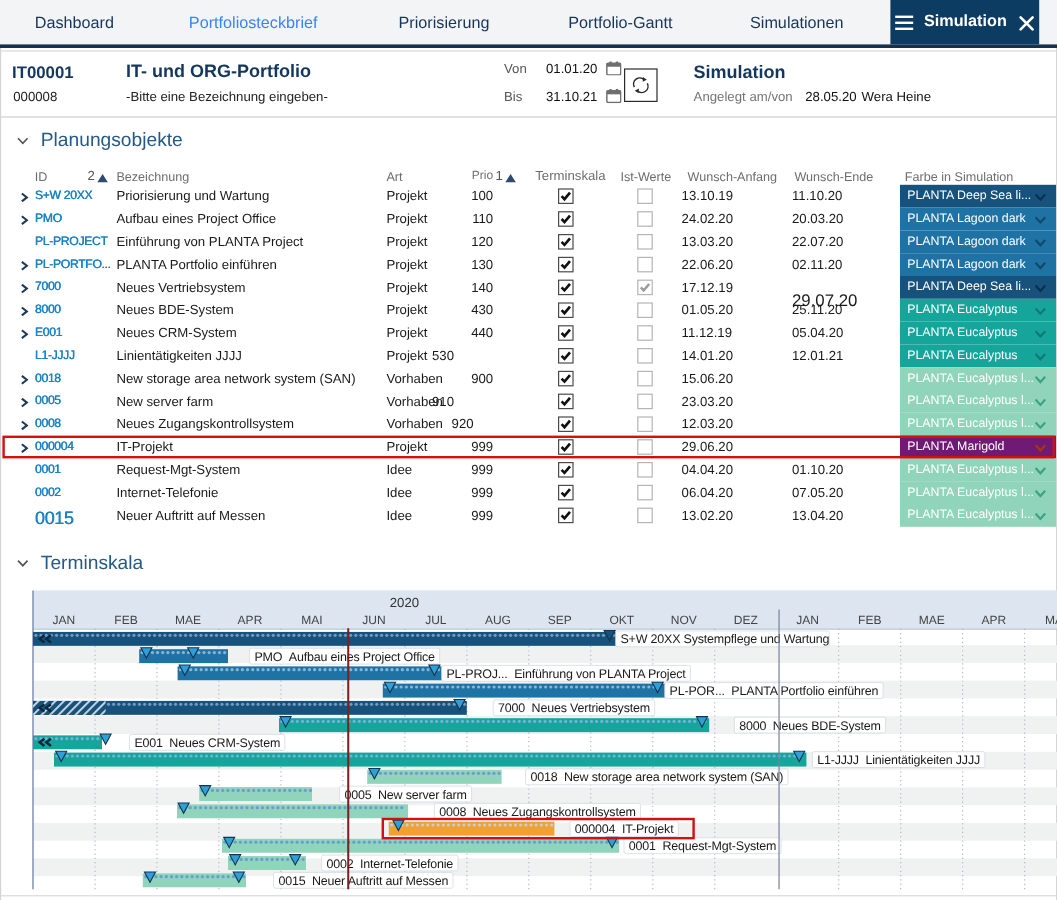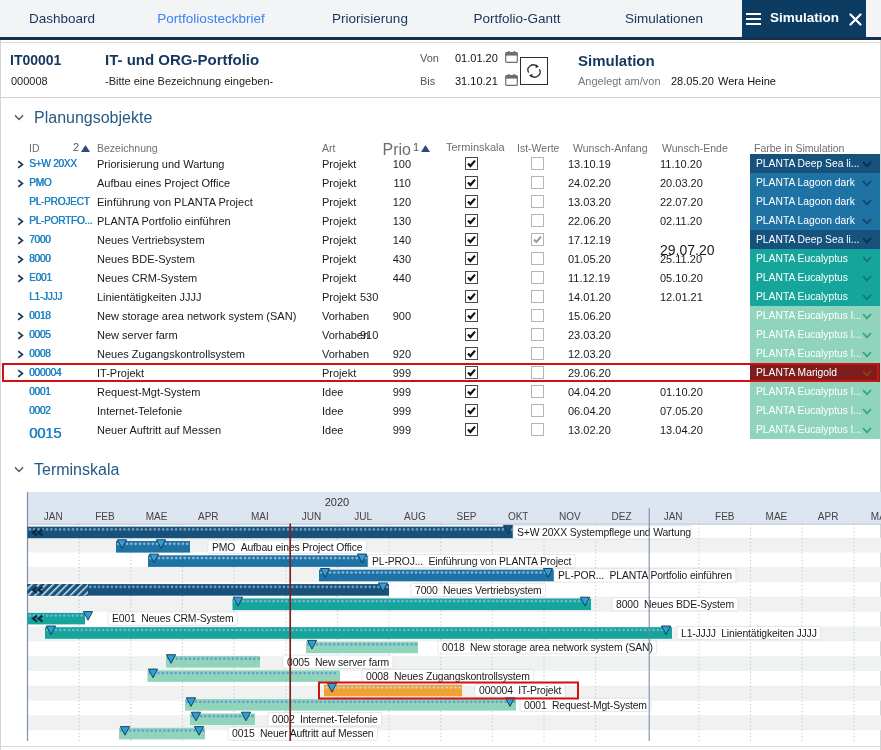--- a/index.html
+++ b/index.html
@@ -62,21 +62,21 @@
 <svg class="abs" style="left:14px;top:114px" width="10" height="7" viewBox="0 0 10 7">
     <path d="M1 1.2 L5 5.4 L9 1.2" fill="none" stroke="#555" stroke-width="1.4"></path>
   </svg>
 <div class="abs" style="left:34px;top:109px;font-size:16px;color:#265a86">Planungsobjekte</div>
 <div class="abs" style="left:29px;top:141.5px;font-size:10.5px;color:#6e6e6e">ID</div>
 <div class="abs" style="left:97px;top:141.5px;font-size:10.5px;color:#6e6e6e">Bezeichnung</div>
 <div class="abs" style="left:322px;top:141.5px;font-size:10.5px;color:#6e6e6e">Art</div>
 <div class="abs" style="left:573px;top:141.5px;font-size:10.5px;color:#6e6e6e">Wunsch-Anfang</div>
 <div class="abs" style="left:662px;top:141.5px;font-size:10.5px;color:#6e6e6e">Wunsch-Ende</div>
 <div class="abs" style="left:754px;top:141.5px;font-size:10.5px;color:#6e6e6e">Farbe in Simulation</div>
-<div class="abs" style="left:340px;top:141px;width:71px;font-size:16px;color:#6e6e6e;text-align:right">Prio</div>
+<div class="abs" style="left:340px;top:141px;width:71px;font-size:10px;color:#6e6e6e;text-align:right">Prio</div>
 <div class="abs" style="left:446px;top:141px;width:52px;font-size:11px;color:#6e6e6e;text-align:center">Terminskala</div>
 <div class="abs" style="left:517px;top:141.5px;font-size:10.5px;color:#6e6e6e">Ist-Werte</div>
 <div class="abs" style="left:73px;top:141px;font-size:11px;color:#555">2</div>
 <svg class="abs" style="left:81px;top:145px" width="9" height="7" viewBox="0 0 9 7">
     <path d="M4.5 0 L9 7 L0 7 Z" fill="#2c4a72"></path>
   </svg>
 <div class="abs" style="left:413px;top:141px;font-size:11px;color:#555">1</div>
 <svg class="abs" style="left:421px;top:145px" width="9" height="7" viewBox="0 0 9 7">
     <path d="M4.5 0 L9 7 L0 7 Z" fill="#2c4a72"></path>
   </svg>
@@ -194,21 +194,21 @@
 <div class="abs" style="left:29px;top:271.5px;font-size:10.2px;letter-spacing:-0.3px;color:#1b82c4;text-shadow:0.4px 0 0 #1b82c4">E001</div>
 <div class="abs" style="left:97px;top:271.5px;font-size:11px;color:#1a1a1a">Neues CRM-System</div>
 <div class="abs" style="left:322px;top:271.5px;font-size:11px;color:#1a1a1a">Projekt</div>
 <div class="abs" style="left:360px;top:271.5px;width:51px;font-size:11px;color:#1a1a1a;text-align:right">440</div>
 <div class="abs" style="left:464.5px;top:271px;width:13px;height:13px;border:1.5px solid #4a4a4a;background:#fff"></div>
 <svg class="abs" style="left:466px;top:272px" width="11" height="11" viewBox="0 0 11 11">
     <path d="M2 5.5 L4.4 8 L9 2.6" fill="none" stroke="#111" stroke-width="2.2"></path>
   </svg>
 <div class="abs" style="left:530.5px;top:271px;width:13px;height:13px;border:1px solid #b5b5b5;background:#fff"></div>
 <div class="abs" style="left:568px;top:271.5px;font-size:11px;color:#1a1a1a">11.12.19</div>
-<div class="abs" style="left:660px;top:271.5px;font-size:11px;color:#1a1a1a">05.10.20</div>
+<div class="abs" style="left:660px;top:271.5px;font-size:11px;color:#1a1a1a">05.04.20</div>
 <div class="abs" style="left:750px;top:268px;width:130px;height:19px;background:#16a59b;color:#fff;font-size:10.3px;line-height:19px;padding-left:6px">PLANTA Eucalyptus</div>
 <svg class="abs" style="left:862px;top:275px" width="10" height="7" viewBox="0 0 10 7">
     <path d="M1 1 L5 5.4 L9 1" fill="none" stroke="#0f7a72" stroke-width="1.8"></path>
   </svg>
 <div class="abs" style="left:29px;top:290.5px;font-size:10.2px;letter-spacing:-0.3px;color:#1b82c4;text-shadow:0.4px 0 0 #1b82c4">L1-JJJJ</div>
 <div class="abs" style="left:97px;top:290.5px;font-size:11px;color:#1a1a1a">Linientätigkeiten JJJJ</div>
 <div class="abs" style="left:322px;top:290.5px;font-size:11px;color:#1a1a1a">Projekt</div>
 <div class="abs" style="left:360px;top:290.5px;width:51px;font-size:11px;color:#1a1a1a;">530</div>
 <div class="abs" style="left:464.5px;top:290px;width:13px;height:13px;border:1.5px solid #4a4a4a;background:#fff"></div>
 <svg class="abs" style="left:466px;top:291px" width="11" height="11" viewBox="0 0 11 11">
@@ -254,21 +254,21 @@
 <div class="abs" style="left:750px;top:325px;width:130px;height:19px;background:#90d4bc;color:#fff;font-size:10.3px;line-height:19px;padding-left:6px">PLANTA Eucalyptus l...</div>
 <svg class="abs" style="left:862px;top:332px" width="10" height="7" viewBox="0 0 10 7">
     <path d="M1 1 L5 5.4 L9 1" fill="none" stroke="#3aa383" stroke-width="1.8"></path>
   </svg>
 <svg class="abs" style="left:16.5px;top:350px" width="7" height="9" viewBox="0 0 7 9">
     <path d="M1.2 1.2 L5.4 4.5 L1.2 7.8" fill="none" stroke="#1d3a57" stroke-width="1.7"></path>
   </svg>
 <div class="abs" style="left:29px;top:347.5px;font-size:10.2px;letter-spacing:-0.3px;color:#1b82c4;text-shadow:0.4px 0 0 #1b82c4">0008</div>
 <div class="abs" style="left:97px;top:347.5px;font-size:11px;color:#1a1a1a">Neues Zugangskontrollsystem</div>
 <div class="abs" style="left:322px;top:347.5px;font-size:11px;color:#1a1a1a">Vorhaben</div>
-<div class="abs" style="left:360px;top:347.5px;width:51px;font-size:11px;color:#1a1a1a;text-align:right">920</div>
+<div class="abs" style="left:360px;top:347.5px;width:51px;font-size:11px;color:#1a1a1a;text-align:center">920</div>
 <div class="abs" style="left:464.5px;top:347px;width:13px;height:13px;border:1.5px solid #4a4a4a;background:#fff"></div>
 <svg class="abs" style="left:466px;top:348px" width="11" height="11" viewBox="0 0 11 11">
     <path d="M2 5.5 L4.4 8 L9 2.6" fill="none" stroke="#111" stroke-width="2.2"></path>
   </svg>
 <div class="abs" style="left:530.5px;top:347px;width:13px;height:13px;border:1px solid #b5b5b5;background:#fff"></div>
 <div class="abs" style="left:568px;top:347.5px;font-size:11px;color:#1a1a1a">12.03.20</div>
 <div class="abs" style="left:750px;top:344px;width:130px;height:19px;background:#90d4bc;color:#fff;font-size:10.3px;line-height:19px;padding-left:6px">PLANTA Eucalyptus l...</div>
 <svg class="abs" style="left:862px;top:351px" width="10" height="7" viewBox="0 0 10 7">
     <path d="M1 1 L5 5.4 L9 1" fill="none" stroke="#3aa383" stroke-width="1.8"></path>
   </svg>
@@ -278,21 +278,21 @@
 <div class="abs" style="left:29px;top:366.5px;font-size:10.2px;letter-spacing:-0.3px;color:#1b82c4;text-shadow:0.4px 0 0 #1b82c4">000004</div>
 <div class="abs" style="left:97px;top:366.5px;font-size:11px;color:#1a1a1a">IT-Projekt</div>
 <div class="abs" style="left:322px;top:366.5px;font-size:11px;color:#1a1a1a">Projekt</div>
 <div class="abs" style="left:360px;top:366.5px;width:51px;font-size:11px;color:#1a1a1a;text-align:right">999</div>
 <div class="abs" style="left:464.5px;top:366px;width:13px;height:13px;border:1.5px solid #4a4a4a;background:#fff"></div>
 <svg class="abs" style="left:466px;top:367px" width="11" height="11" viewBox="0 0 11 11">
     <path d="M2 5.5 L4.4 8 L9 2.6" fill="none" stroke="#111" stroke-width="2.2"></path>
   </svg>
 <div class="abs" style="left:530.5px;top:366px;width:13px;height:13px;border:1px solid #b5b5b5;background:#fff"></div>
 <div class="abs" style="left:568px;top:366.5px;font-size:11px;color:#1a1a1a">29.06.20</div>
-<div class="abs" style="left:750px;top:363px;width:130px;height:19px;background:#7f1d1d;color:#fff;font-size:10.3px;line-height:19px;padding-left:6px">PLANTA Marigold</div>
+<div class="abs" style="left:750px;top:363px;width:130px;height:19px;background:#701a75;color:#fff;font-size:10.3px;line-height:19px;padding-left:6px">PLANTA Marigold</div>
 <svg class="abs" style="left:862px;top:370px" width="10" height="7" viewBox="0 0 10 7">
     <path d="M1 1 L5 5.4 L9 1" fill="none" stroke="#a33b00" stroke-width="1.8"></path>
   </svg>
 <div class="abs" style="left:29px;top:385.5px;font-size:10.2px;letter-spacing:-0.3px;color:#1b82c4;text-shadow:0.4px 0 0 #1b82c4">0001</div>
 <div class="abs" style="left:97px;top:385.5px;font-size:11px;color:#1a1a1a">Request-Mgt-System</div>
 <div class="abs" style="left:322px;top:385.5px;font-size:11px;color:#1a1a1a">Idee</div>
 <div class="abs" style="left:360px;top:385.5px;width:51px;font-size:11px;color:#1a1a1a;text-align:right">999</div>
 <div class="abs" style="left:464.5px;top:385px;width:13px;height:13px;border:1.5px solid #4a4a4a;background:#fff"></div>
 <svg class="abs" style="left:466px;top:386px" width="11" height="11" viewBox="0 0 11 11">
     <path d="M2 5.5 L4.4 8 L9 2.6" fill="none" stroke="#111" stroke-width="2.2"></path>

